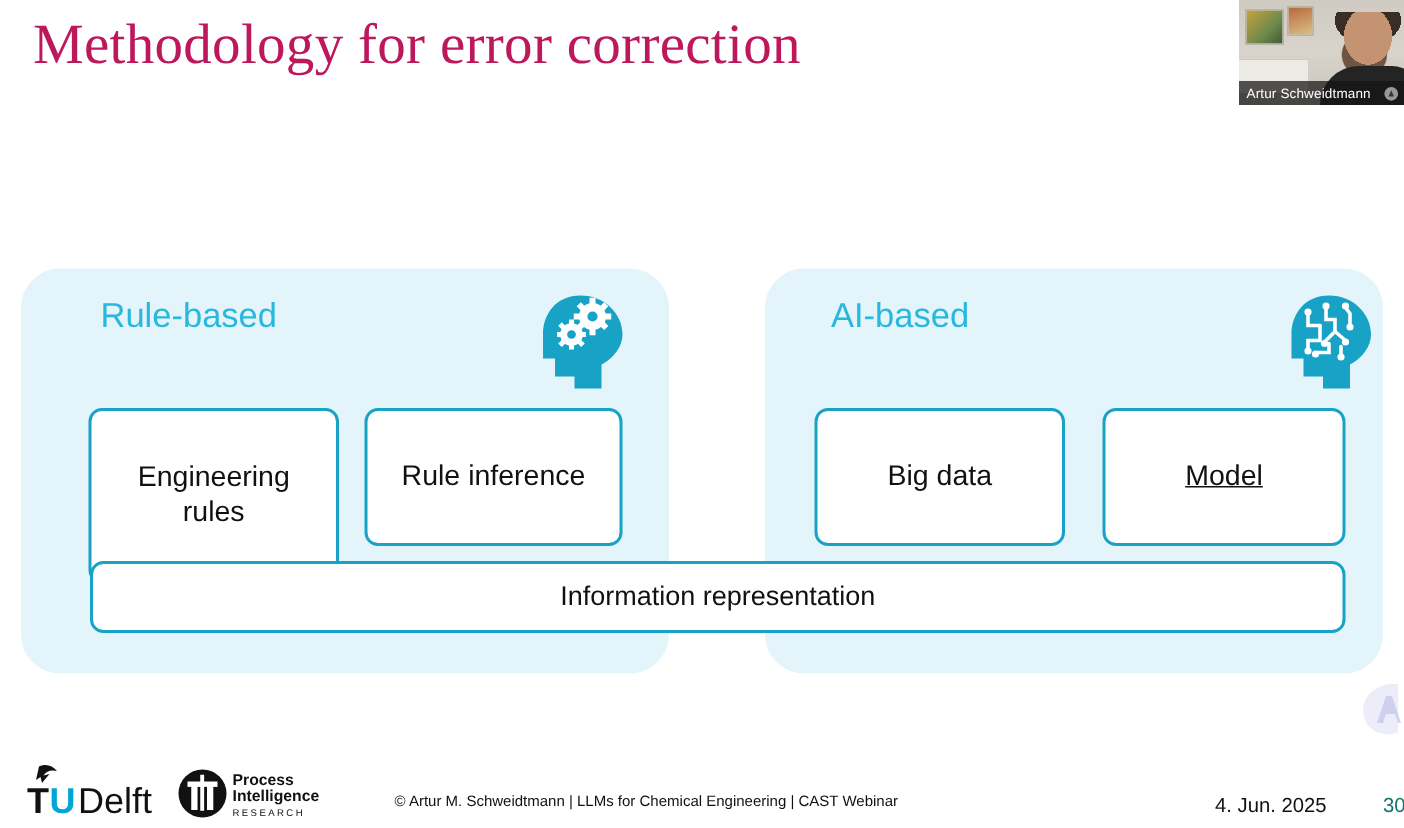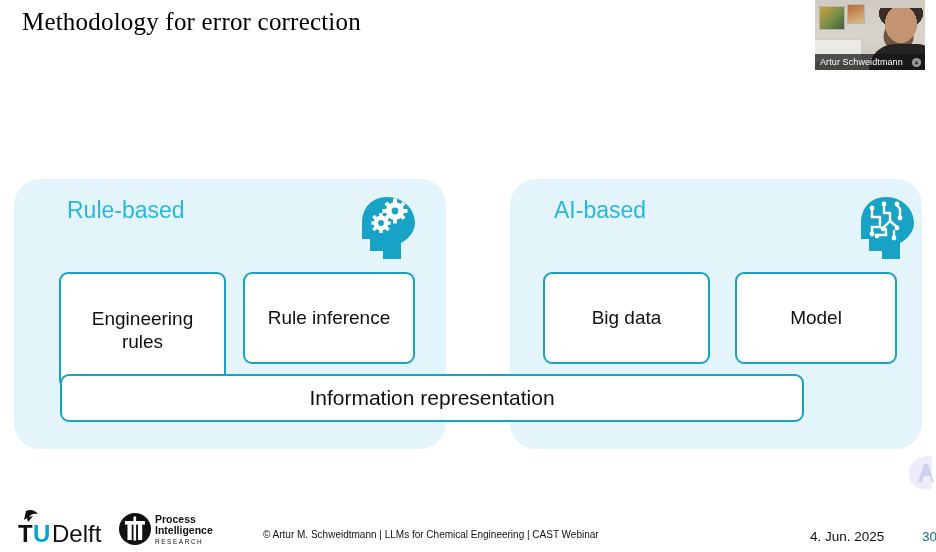--- a/index.html
+++ b/index.html
@@ -14,30 +14,30 @@
     overflow: hidden;
     position: relative;
   }
 
   
   #slide-title {
     position: absolute;
     left: 22px;
     top: 8px;
     font-family: "Liberation Serif", serif;
-    font-size: 25px;
-    color: #000000;
+    font-size: 38px;
+    color: #be185d;
     letter-spacing: 0.2px;
     white-space: nowrap;
   }
 
   
   #webcam-thumbnail {
     position: absolute;
-    right: 11px;
+    right: 0px;
     top: 0px;
     width: 110px;
     height: 70px;
     overflow: hidden;
     background: #15803d;
   }
   #webcam-video-frame {
     position: absolute;
     inset: 0;
     background:
@@ -202,27 +202,28 @@
     top: 240px;
     width: 167px;
     height: 92px;
     justify-content: center;
   }
   #box-model {
     left: 735px;
     top: 240px;
     width: 162px;
     height: 92px;
+    text-decoration: underline;
   }
   #box-information-representation {
     left: 60px;
     top: 342px;
-    width: 744px;
+    width: 837px;
     height: 48px;
-    font-size: 21px;
+    font-size: 18px;
   }
 
   
   #watermark-logo {
     position: absolute;
     right: 2px;
     top: 452px;
     width: 30px;
     height: 42px;
     opacity: 0.35;

